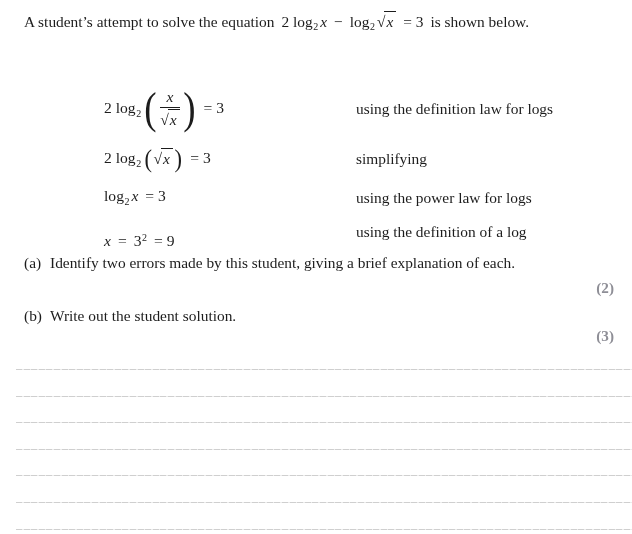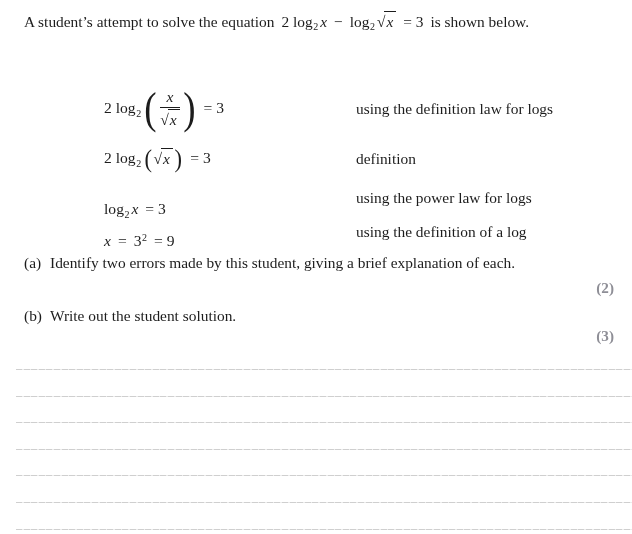--- a/index.html
+++ b/index.html
@@ -125,30 +125,30 @@
   </div>
 
   <div class="wline wrow" style="top:144px; height:28px;">
     <span class="grp"><span>2 log</span><sub class="b">2</sub></span>
     <span class="midparen">(</span>
     <span class="sqrt"><span class="sign">√</span><i class="under">x</i></span>
     <span class="midparen">)</span>
     <span class="grp eqgap">= 3</span>
   </div>
 
-  <div class="wline" style="top:200px;">
+  <div class="wline" style="top:187px;">
     <span class="grp"><span>log</span><sub class="b">2</sub><i>x</i></span><span class="eqgap">= 3</span>
   </div>
 
   <div class="wline" style="top:232px;">
     <i>x</i><span class="opgap">=</span><span class="grp"><span>3</span><sup class="p">2</sup></span><span class="eqgap">= 9</span>
   </div>
 
   <div class="note" style="top:100px;">using the definition law for logs</div>
-  <div class="note" style="top:150px;">definition</div>
+  <div class="note" style="top:150px;">simplifying</div>
   <div class="note" style="top:189px;">using the power law for logs</div>
   <div class="note" style="top:223px;">using the definition of a log</div>
 
   <div class="part" style="top:254px;">
     <span class="plabel">(a)</span><span>Identify two errors made by this student, giving a brief explanation of each.</span>
   </div>
   <div class="mark" style="top:279px;">(2)</div>
 
   <div class="part" style="top:307px;">
     <span class="plabel">(b)</span><span>Write out the student solution.</span>

